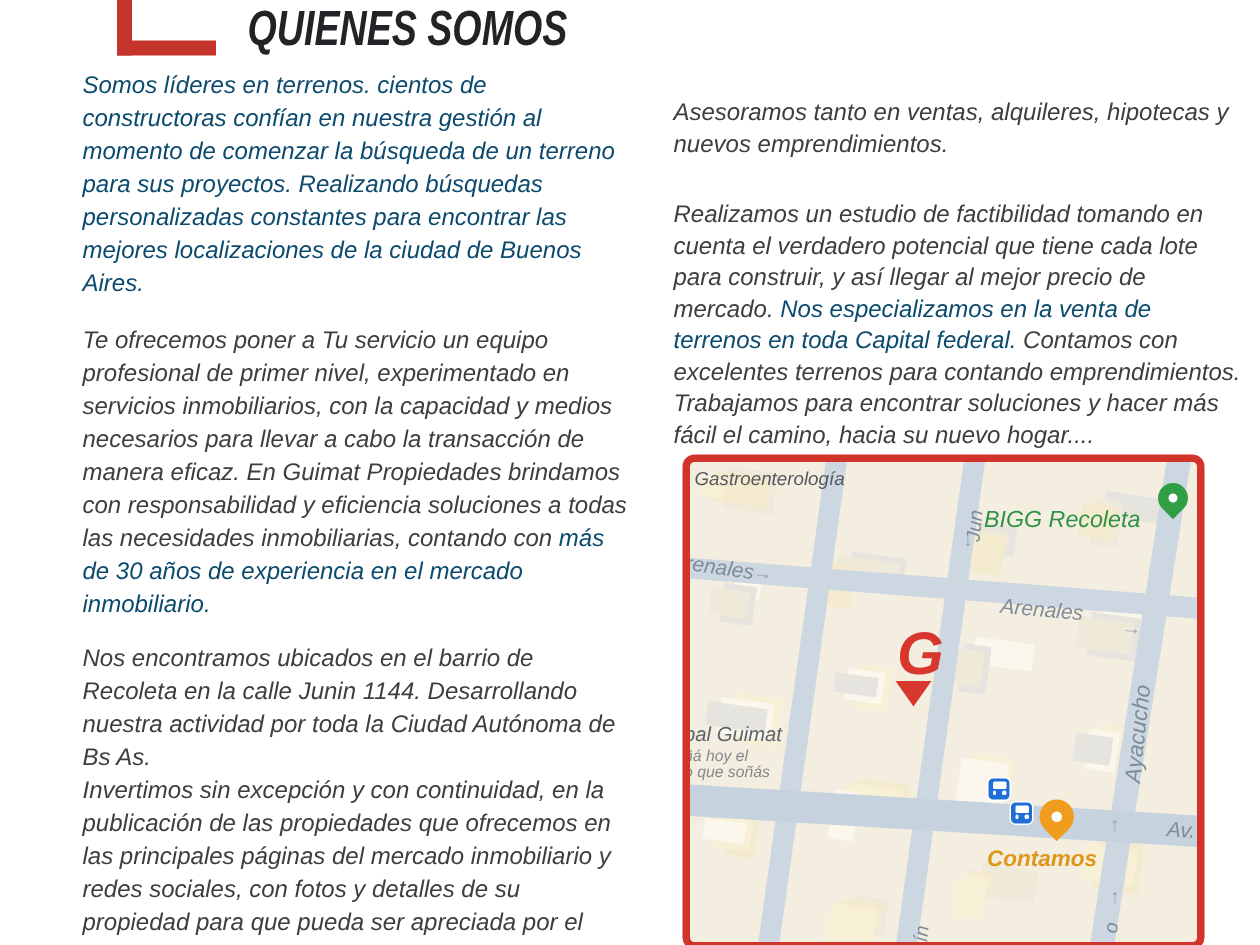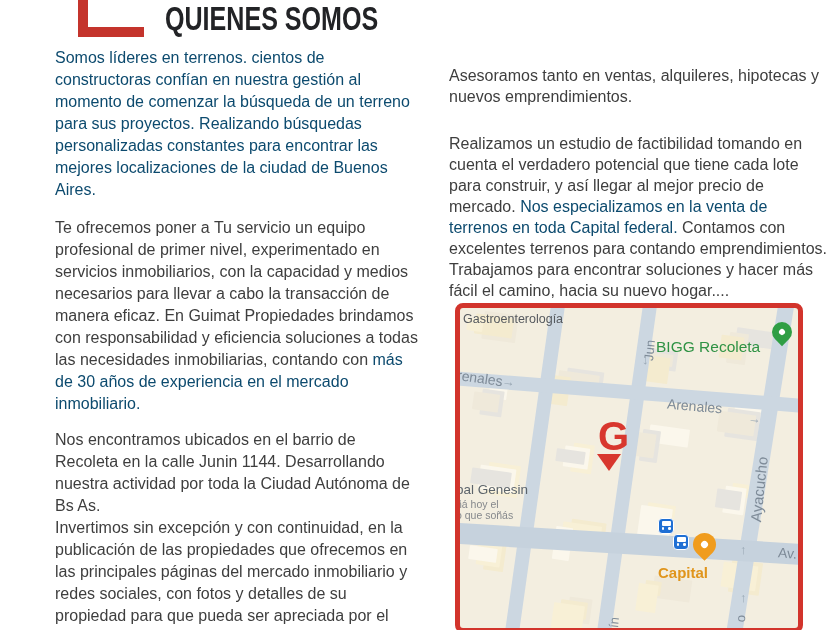--- a/index.html
+++ b/index.html
@@ -1,19 +1,19 @@
 <!DOCTYPE html>
 <html><head>
 <meta charset="utf-8">
 <style>
   * { margin:0; padding:0; box-sizing:border-box; }
   html,body { background:#ffffff; }
   .page {
     position:relative; width:840px; height:630px; overflow:hidden;
-    background:#ffffff; font-family:"Liberation Sans", sans-serif;
+    background:#ffffff; font-family:"Liberation Sans", sans-serif;font-style:italic;
   }
   
   .logo-mark { position:absolute; left:78px; top:0; width:70px; height:38px; }
   .logo-v { position:absolute; left:0; top:0; width:10px; height:37px; background:#c4342c; }
   .logo-h { position:absolute; left:0; top:27px; width:66px; height:10px; background:#c4342c; }
 
   .page-title {
     position:absolute; left:165px; top:0px; font-size:33px; font-weight:bold;
     color:#222326; letter-spacing:0px; transform:scaleX(.76); transform-origin:0 0;
     white-space:nowrap;
@@ -199,24 +199,24 @@
       <div class="street st-h s-arenales"></div>
       <div class="street st-h s-avenue"></div>
 
       <div class="maplabel lbl-clinic">Gastroenterología</div>
       <div class="maplabel lbl-jun">Jun</div>
       <div class="maplabel lbl-in">ín</div>
       <div class="maplabel lbl-bigg">BIGG Recoleta</div>
       <div class="maplabel lbl-renales">renales</div>
       <div class="maplabel lbl-arenales">Arenales</div>
       <div class="maplabel lbl-ayacucho">Ayacucho</div>
-      <div class="maplabel lbl-genesin">pal Genesin</div>
+      <div class="maplabel lbl-genesin">pal Guimat</div>
       <div class="maplabel lbl-ad1">ñá hoy el</div>
       <div class="maplabel lbl-ad2">o que soñás</div>
-      <div class="maplabel lbl-pertutti">Capital</div>
+      <div class="maplabel lbl-pertutti">Contamos</div>
       <div class="maplabel lbl-av">Av.</div>
       <div class="maplabel lbl-o">o</div>
 
       <div class="arrow ar-down">↓</div>
       <div class="arrow ar-r1">→</div>
       <div class="arrow ar-r2">→</div>
       <div class="arrow ar-up1">↑</div>
       <div class="arrow ar-up2">↑</div>
 
       <div class="pin pin-bigg">

